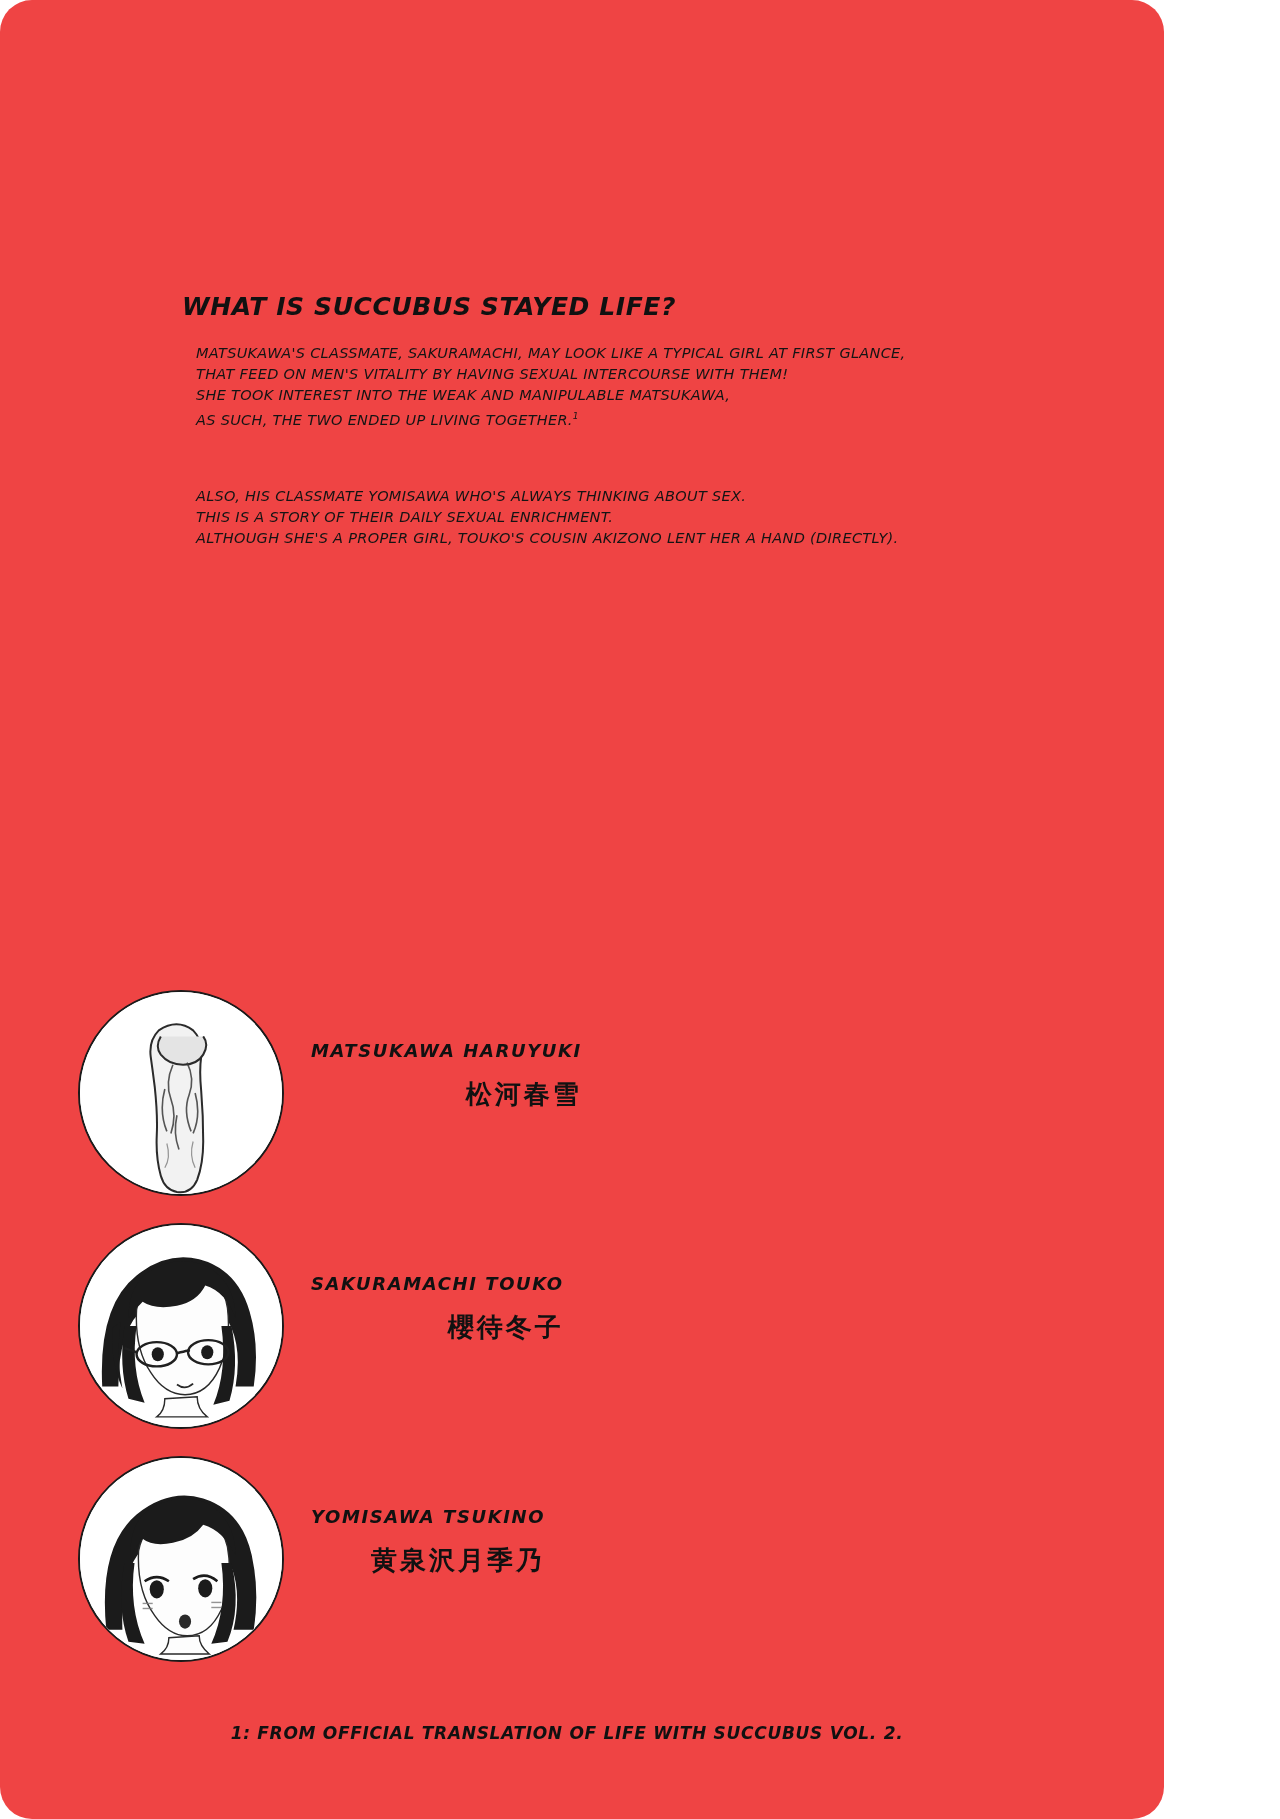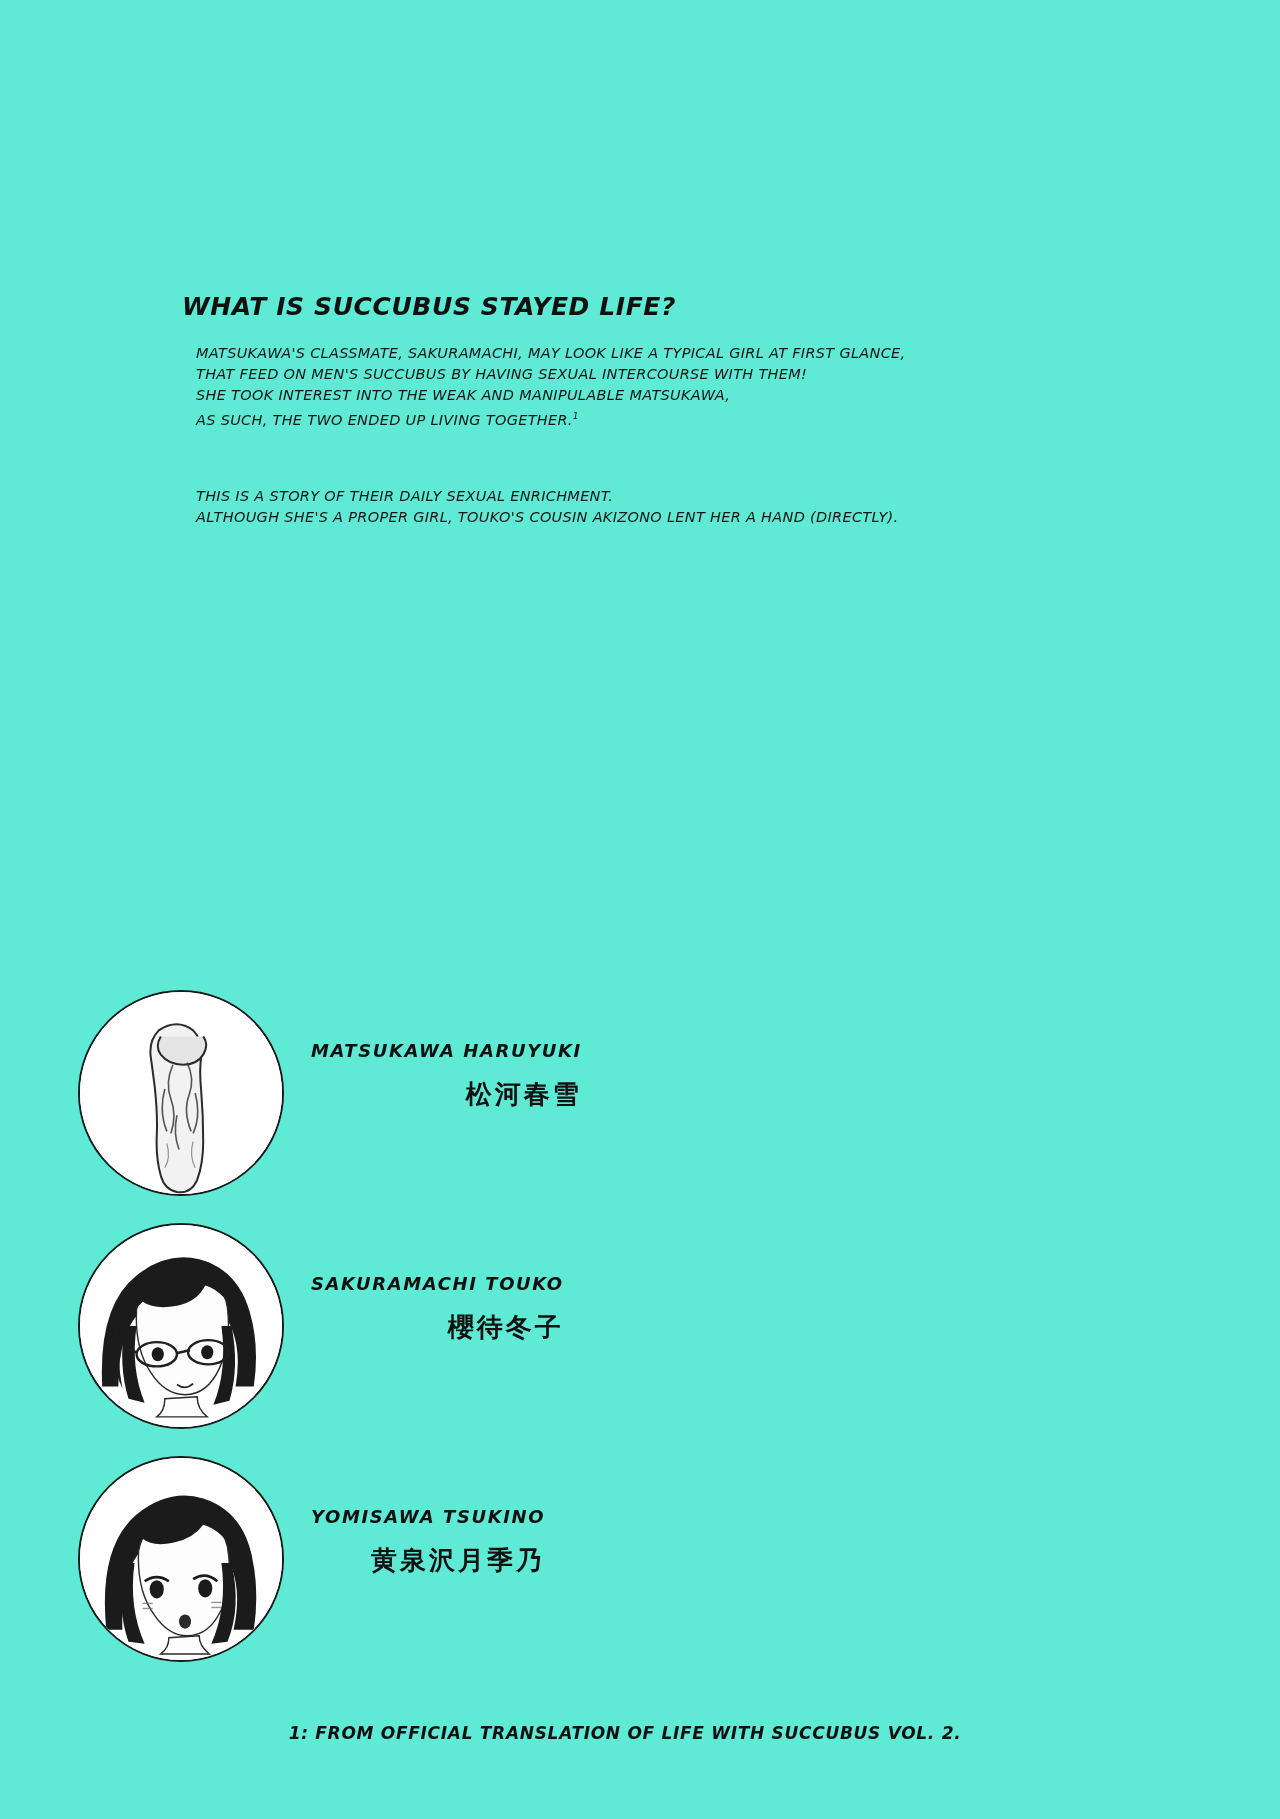--- a/index.html
+++ b/index.html
@@ -2,26 +2,27 @@
 <html><head>
 <meta charset="utf-8">
 <style>
   html, body {
     margin: 0;
     padding: 0;
     background: #ffffff;
   }
   .page {
     position: relative;
-    width: 1280px;
+    width: 1164px;
     height: 1819px;
-    background: #5eead4;
+    background: #ef4444;
     overflow: hidden;
     font-family: "DejaVu Sans", sans-serif;
     color: #111111;
+    border-radius: 32px;
   }
 
   
   .intro {
     position: absolute;
     left: 182px;
     top: 292px;
     width: 900px;
   }
   .intro-title {
@@ -127,28 +128,29 @@
 </head>
 <body>
 
 <div class="page">
 
   <div class="intro">
     <h1 class="intro-title">WHAT IS SUCCUBUS STAYED LIFE?</h1>
 
     <p class="intro-para">
       <span class="line">MATSUKAWA'S CLASSMATE, SAKURAMACHI, MAY LOOK LIKE A TYPICAL GIRL AT FIRST GLANCE,</span>
-      <span class="line">THAT FEED ON MEN'S SUCCUBUS BY HAVING SEXUAL INTERCOURSE WITH THEM!</span>
+      <span class="line">THAT FEED ON MEN'S VITALITY BY HAVING SEXUAL INTERCOURSE WITH THEM!</span>
       <span class="line">SHE TOOK INTEREST INTO THE WEAK AND MANIPULABLE MATSUKAWA,</span>
       <span class="line"><span>AS SUCH, THE TWO ENDED UP LIVING TOGETHER.</span><sup>1</sup></span>
     </p>
 
     <div class="intro-gap"></div>
 
     <p class="intro-para">
+      <span class="line">ALSO, HIS CLASSMATE YOMISAWA WHO'S ALWAYS THINKING ABOUT SEX.</span>
       <span class="line">THIS IS A STORY OF THEIR DAILY SEXUAL ENRICHMENT.</span>
       <span class="line">ALTHOUGH SHE'S A PROPER GIRL, TOUKO'S COUSIN AKIZONO LENT HER A HAND (DIRECTLY).</span>
     </p>
   </div>
 
   <div class="char-list">
 
     <div class="char-row">
       <div class="portrait">
         <svg viewBox="0 0 200 200" xmlns="http://www.w3.org/2000/svg" aria-hidden="true">

